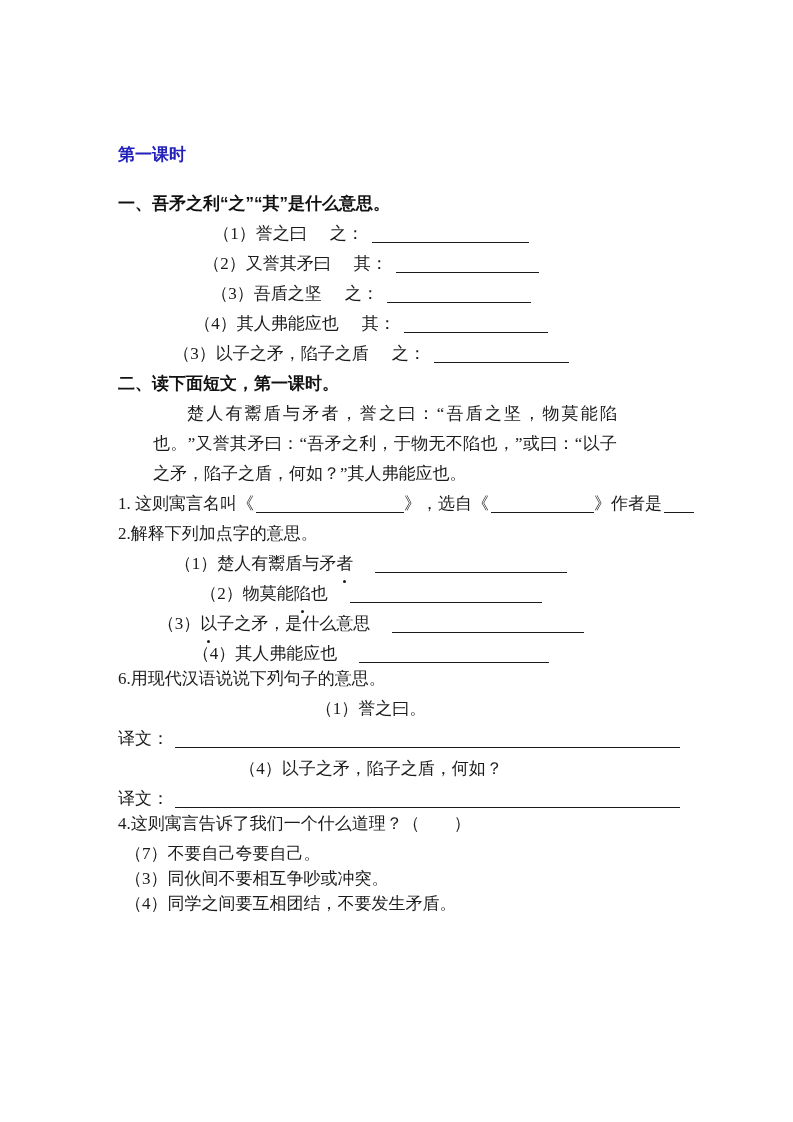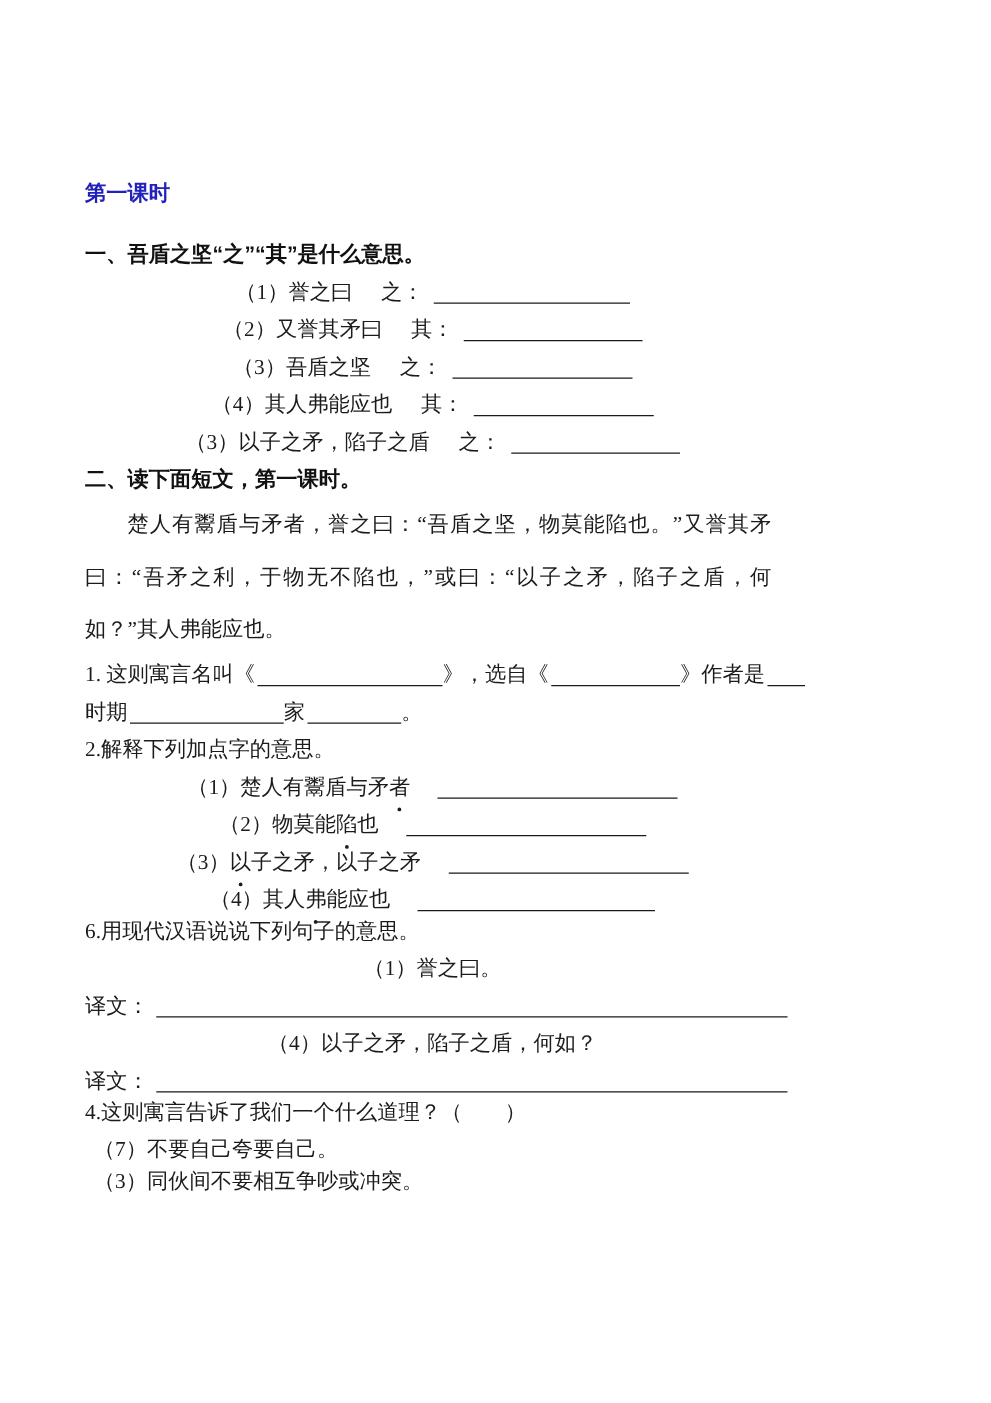--- a/index.html
+++ b/index.html
@@ -1,48 +1,48 @@
 <!DOCTYPE html>
 <html><head>
 <meta charset="utf-8">
 <style>
   * { margin:0; padding:0; box-sizing:border-box; }
   body { background:#ffffff; font-family:"Liberation Serif","DejaVu Serif",serif; }
   .page {
     position:relative; width:723px; height:1122px; background:#ffffff;
-    padding:140px 106px 0 68px; color:#1b1b1b; font-size:17px; overflow:hidden;
+    padding:140px 106px 0 118px; color:#1b1b1b; font-size:17px; overflow:hidden;
   }
   .line { height:30px; line-height:30px; white-space:nowrap; }
   .doc-title { font-family:"Liberation Sans","DejaVu Sans",sans-serif; font-weight:bold; color:#2222bb; }
   .sec-head { font-family:"Liberation Sans","DejaVu Sans",sans-serif; font-weight:bold; color:#111; }
   .mt19 { margin-top:19px; }
   .item-indent { padding-left:7px;text-align:center; }
   .word-gap { display:inline-block; margin-left:23px; }
   .blank {
     display:inline-block; border-bottom:1px solid #1b1b1b;
     height:20px; vertical-align:-4px; margin-left:8px;
   }
   .blank.flush { margin-left:2px; }
-  .passage { line-height:42px; text-indent:2em; text-align:justify; white-space:normal; }
+  .passage { line-height:30px; text-indent:2em; text-align:justify; white-space:normal;margin-left:35px; }
   .option { line-height:30px; text-align:justify; white-space:normal; padding-left:7px; }
   .dotted { position:relative; display:inline-block; }
   .dotted::after {
     content:""; position:absolute; left:50%; margin-left:-1.5px; bottom:-4px;
     width:3px; height:3px; border-radius:50%; background:#1b1b1b;
   }
   .tight-up { margin-top:-5px; }
 </style>
 </head>
 <body>
 
 <div class="page">
 
   <div class="line doc-title" style="color: rgb(34, 34, 187);">第一课时</div>
 
-  <div class="line sec-head mt19">一、吾盾之坚“之”“其”是什么意思。</div>
+  <div class="line sec-head mt19">一、吾矛之利“之”“其”是什么意思。</div>
 
   <div class="line item-indent">
     <span>（1）誉之曰</span><span class="word-gap">之：</span><span class="blank" style="width:157px"></span>
   </div>
   <div class="line item-indent">
     <span>（2）又誉其矛曰</span><span class="word-gap">其：</span><span class="blank" style="width:143px"></span>
   </div>
   <div class="line item-indent">
     <span>（3）吾盾之坚</span><span class="word-gap">之：</span><span class="blank" style="width:144px"></span>
   </div>
@@ -53,48 +53,46 @@
     <span>（3）以子之矛，陷子之盾</span><span class="word-gap">之：</span><span class="blank" style="width:135px"></span>
   </div>
 
   <div class="line sec-head">二、读下面短文，第一课时。</div>
 
   <div class="passage">楚人有鬻盾与矛者，誉之曰：“吾盾之坚，物莫能陷也。”又誉其矛曰：“吾矛之利，于物无不陷也，”或曰：“以子之矛，陷子之盾，何如？”其人弗能应也。</div>
 
   <div class="line">
     <span>1. 这则寓言名叫《</span><span class="blank flush" style="width:148px"></span><span>》，选自《</span><span class="blank flush" style="width:103px"></span><span>》作者是</span><span class="blank flush" style="width:30px"></span>
   </div>
-  <div class="line">
-    <span>时期</span><span class="blank flush" style="width:123px"></span><span>家</span><span class="blank flush" style="width:75px"></span><span>。</span>
-  </div>
 
   <div class="line">2.解释下列加点字的意思。</div>
 
   <div class="line item-indent">
     <span>（1）楚人有鬻盾与矛</span><span class="dotted">者</span><span></span><span class="blank" style="width:192px;margin-left:22px"></span>
   </div>
   <div class="line item-indent">
     <span>（2）物莫能</span><span class="dotted">陷</span><span>也</span><span class="blank" style="width:192px;margin-left:22px"></span>
   </div>
   <div class="line item-indent">
-    <span>（3）</span><span class="dotted">以</span><span>子之矛，以子之矛</span><span class="blank" style="width:192px;margin-left:22px"></span>
+    <span>（3）</span><span class="dotted">以</span><span>子之矛，是什么意思</span><span class="blank" style="width:192px;margin-left:22px"></span>
   </div>
   <div class="line item-indent">
     <span>（4）其人</span><span class="dotted">弗</span><span>能应也</span><span class="blank" style="width:190px;margin-left:22px"></span>
   </div>
 
   <div class="line tight-up">6.用现代汉语说说下列句子的意思。</div>
 
   <div class="line item-indent">（1）誉之曰。</div>
   <div class="line">
     <span>译文：</span><span class="blank" style="width:505px;margin-left:6px"></span>
   </div>
   <div class="line item-indent">（4）以子之矛，陷子之盾，何如？</div>
   <div class="line">
     <span>译文：</span><span class="blank" style="width:505px;margin-left:6px"></span>
   </div>
 
   <div class="line tight-up">4.这则寓言告诉了我们一个什么道理？（　　）</div>
 
   <div class="option">（7）不要自己夸要自己。</div>
   <div class="option tight-up">（3）同伙间不要相互争吵或冲突。</div>
+  <div class="option tight-up">（4）同学之间要互相团结，不要发生矛盾。</div>
 
 </div>
 
 </body></html>

